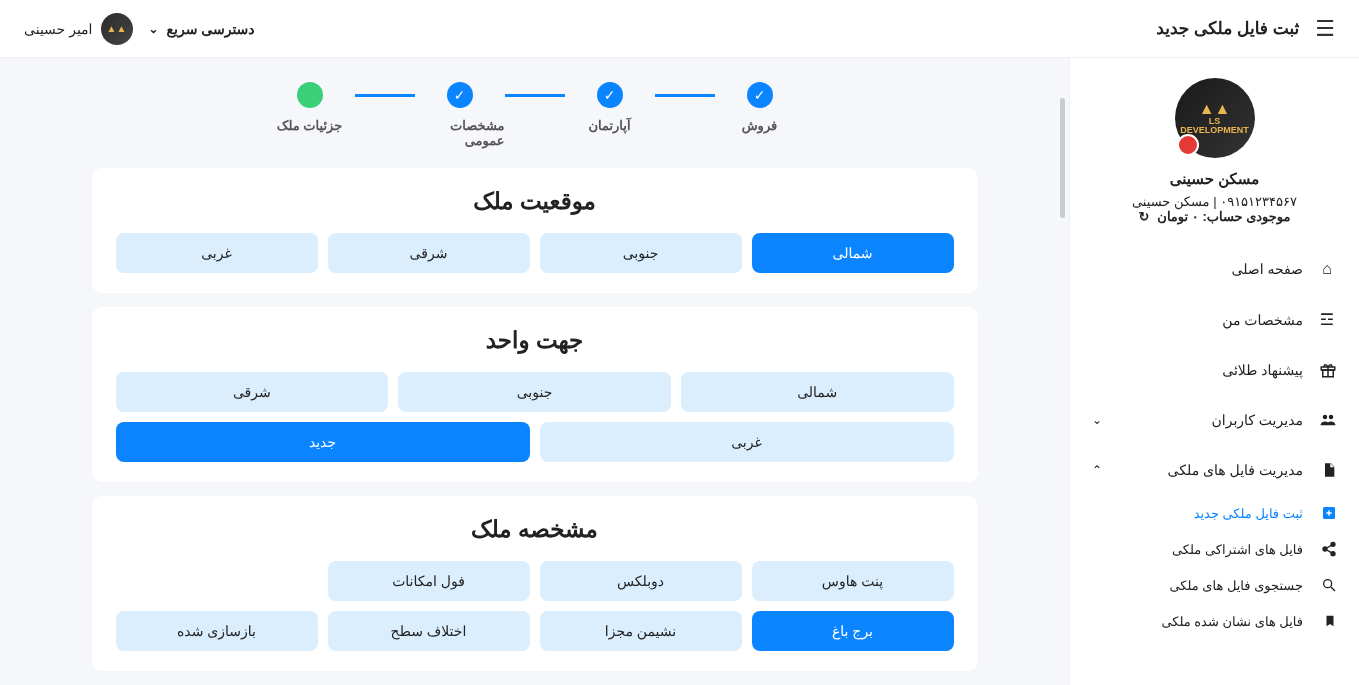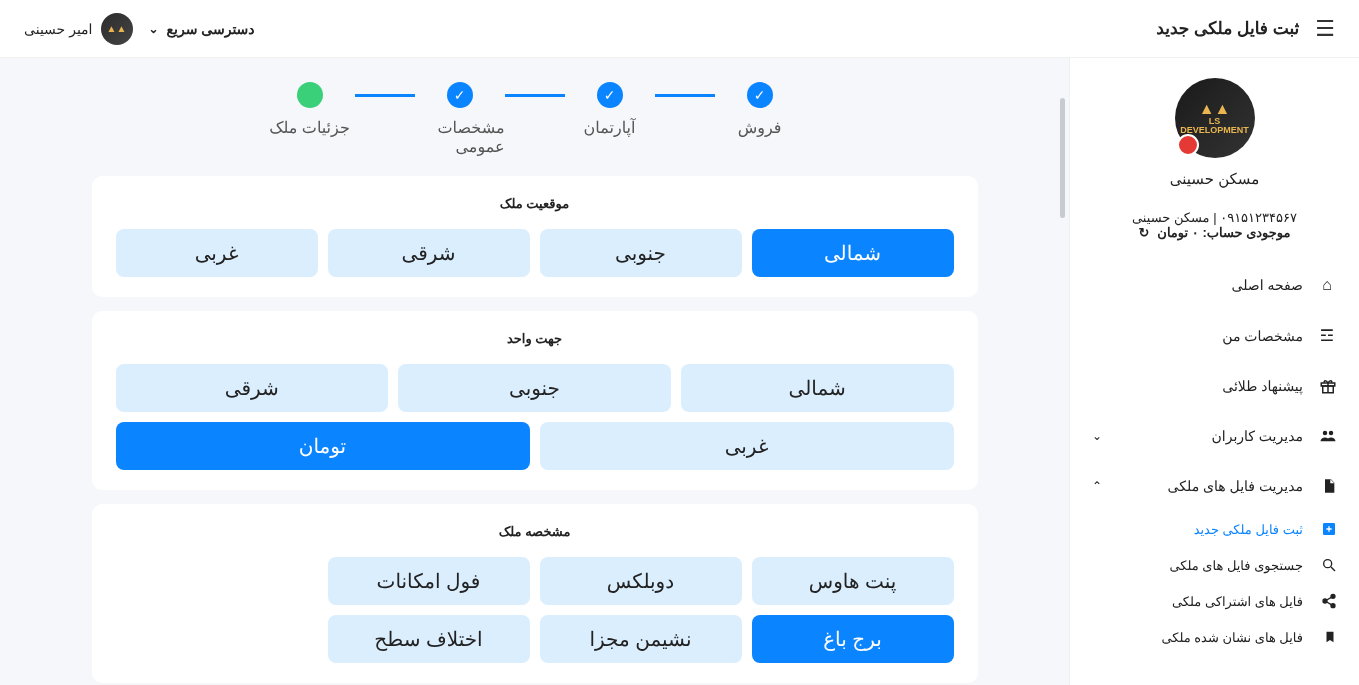--- a/index.html
+++ b/index.html
@@ -111,23 +111,23 @@
   flex-direction: column;
   align-items: center;
   line-height: 1;
 }
 .avatar-roof {
   font-size: 16px;
   color: #e8b550;
 }
 .profile-name {
   font-size: 15px;
-  font-weight: normal;
-  color: #222;
-  margin-bottom: 22px;
+  font-weight: bold;
+  color: #222;
+  margin-bottom: 6px;
 }
 .profile-sub {
   font-size: 13px;
   color: #222;
 }
 .balance {
   font-size: 13px;
   font-weight: bold;
   color: #222;
   display: flex;
@@ -196,58 +196,58 @@
   border-radius: 50%;
   display: flex;
   align-items: center;
   justify-content: center;
   color: #fff;
   font-size: 14px;
   margin-bottom: 10px;
 }
 .step-circle.done { background: #0a84ff; }
 .step-circle.current { background: #3ad07a; }
-.step-label { font-size: 16px; color: #555; }
+.step-label { font-size: 13px; color: #555; font-weight: bold; }
 .step-line {
   width: 60px;
   height: 3px;
   background: #0a84ff;
   margin-top: 12px;
 }
 .card {
   background: #fff;
   border-radius: 10px;
   padding: 20px 24px;
   margin-bottom: 14px;
   max-width: 886px;
   margin-left: auto;
   margin-right: auto;
 }
 .card-title {
   text-align: center;
-  font-size: 13px;
+  font-size: 23px;
   font-weight: bold;
   color: #222;
   margin-bottom: 18px;
 }
 .chip-row {
   display: grid;
   gap: 10px;
 }
 .chip-row.cols-4 { grid-template-columns: repeat(4, 1fr); }
 .chip-row.cols-3 { grid-template-columns: repeat(3, 1fr); }
 .chip-row.cols-2 { grid-template-columns: repeat(2, 1fr); }
 .chip-row + .chip-row { margin-top: 10px; }
 .chip {
   background: #dbeefe;
   color: #222;
   padding: 12px 20px;
   border-radius: 8px;
   text-align: center;
-  font-size: 20px;
+  font-size: 14px;
   cursor: pointer;
 }
 .chip.selected {
   background: #0a84ff;
   color: #fff;
 }
 .chev { font-size: 12px; }
 svg { display: block; }
 </style>
 </head>
@@ -344,40 +344,40 @@
         <svg width="16" height="16" viewBox="0 0 24 24" fill="#0a84ff">
             <rect x="3" y="3" width="18" height="18" rx="2"></rect>
             <path d="M12 8v8M8 12h8" stroke="#fff" stroke-width="2"></path>
           </svg>
       </span>
       <span>ثبت فایل ملکی جدید</span>
     </div>
     <div class="nav-sub">
       <span class="nav-sub-icon">
         <svg width="16" height="16" viewBox="0 0 24 24" fill="none" stroke="#222" stroke-width="2">
-            <circle cx="10" cy="10" r="6"></circle>
-            <line x1="15" y1="15" x2="21" y2="21"></line>
-          </svg>
-      </span>
-      <span>جستجوی فایل های ملکی</span>
-    </div>
-    <div class="nav-sub">
-      <span class="nav-sub-icon">
-        <svg width="16" height="16" viewBox="0 0 24 24" fill="none" stroke="#222" stroke-width="2">
             <circle cx="18" cy="5" r="3" fill="#222"></circle>
             <circle cx="6" cy="12" r="3" fill="#222"></circle>
             <circle cx="18" cy="19" r="3" fill="#222"></circle>
             <line x1="8.5" y1="10.5" x2="15.5" y2="6.5"></line>
             <line x1="8.5" y1="13.5" x2="15.5" y2="17.5"></line>
           </svg>
       </span>
       <span>فایل های اشتراکی ملکی</span>
     </div>
     <div class="nav-sub">
       <span class="nav-sub-icon">
+        <svg width="16" height="16" viewBox="0 0 24 24" fill="none" stroke="#222" stroke-width="2">
+            <circle cx="10" cy="10" r="6"></circle>
+            <line x1="15" y1="15" x2="21" y2="21"></line>
+          </svg>
+      </span>
+      <span>جستجوی فایل های ملکی</span>
+    </div>
+    <div class="nav-sub">
+      <span class="nav-sub-icon">
         <svg width="14" height="16" viewBox="0 0 24 24" fill="#222">
             <path d="M6 3h12v18l-6-4-6 4z"></path>
           </svg>
       </span>
       <span>فایل های نشان شده ملکی</span>
     </div>
   </aside>
 
   <main class="content">
     <div class="scrollbar-fake"></div>
@@ -416,35 +416,36 @@
 
     <div class="card">
       <div class="card-title">جهت واحد</div>
       <div class="chip-row cols-3">
         <div class="chip">شمالی</div>
         <div class="chip">جنوبی</div>
         <div class="chip">شرقی</div>
       </div>
       <div class="chip-row cols-2">
         <div class="chip">غربی</div>
-        <div class="chip selected">تومان</div>
+        <div class="chip selected">جدید</div>
       </div>
     </div>
 
     <div class="card">
       <div class="card-title">مشخصه ملک</div>
       <div class="chip-row cols-4">
         <div class="chip">پنت هاوس</div>
         <div class="chip">دوبلکس</div>
         <div class="chip">فول امکانات</div>
       </div>
       <div class="chip-row cols-4">
         <div class="chip selected">برج باغ</div>
         <div class="chip">نشیمن مجزا</div>
         <div class="chip">اختلاف سطح</div>
+        <div class="chip">بازسازی شده</div>
       </div>
     </div>
 
     <div class="card" style="padding-bottom:8px;">
       
     </div>
 
   </main>
 </div>
 

